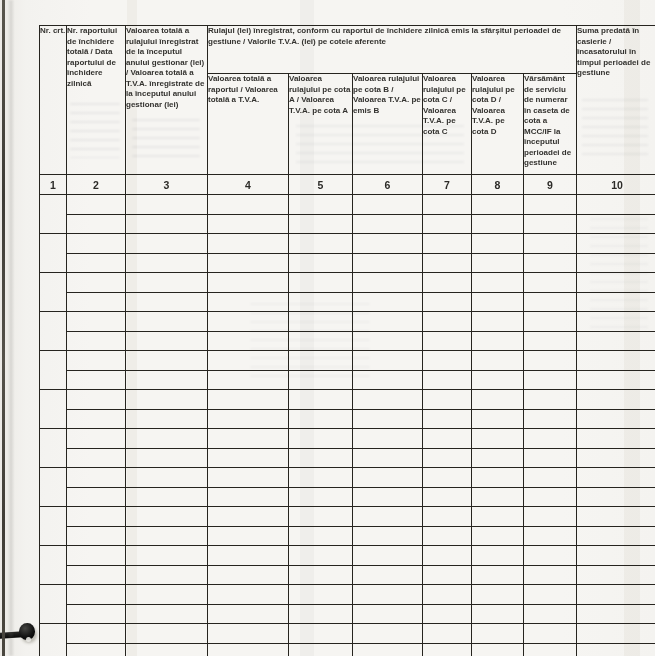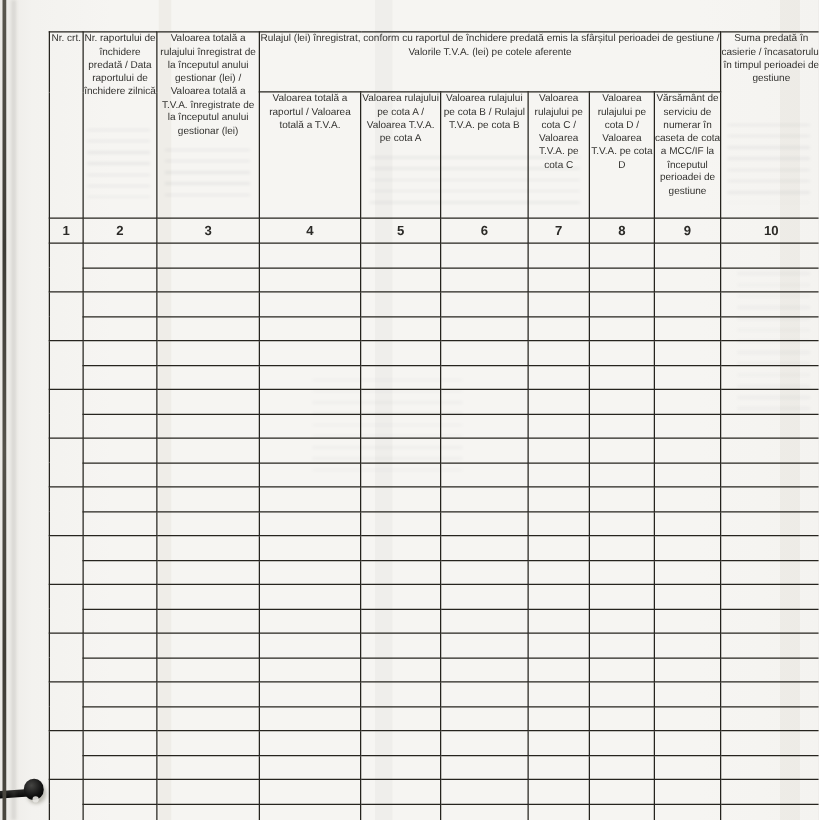--- a/index.html
+++ b/index.html
@@ -50,21 +50,21 @@
     position:absolute;left:39px;top:25px;width:618px;
     border-collapse:collapse;table-layout:fixed;
     background:transparent;
   }
   table.register th, table.register td{
     border:1.4px solid #26241f;
     padding:0;overflow:hidden;
   }
   thead th{
     border-width:1.9px;
-    font-weight:normal;vertical-align:top;text-align:center;
+    font-weight:bold;vertical-align:top;text-align:left;
     font-size:8px;line-height:1.32;color:#33322f;
     padding:3px 2px 0 2px;
   }
   th.banner-cell{padding-top:6px;font-size:8px;}
   tr.num-row td{
     height:19px;text-align:center;vertical-align:middle;
     font-size:10.5px;font-weight:700;color:#2c2b28;
     border-width:1.9px;
   }
   tbody tr.sub{height:19.5px;}
@@ -97,29 +97,29 @@
         <col style="width:64px">
         <col style="width:70px">
       <col style="width:49px">
         <col style="width:52px">
         <col style="width:53px">
       <col style="width:81px">
     </colgroup>
     <thead>
       <tr style="height:48px;">
         <th rowspan="2">Nr. crt.</th>
-        <th rowspan="2">Nr. raportului de închidere predată / Data raportului de închidere zilnică</th>
+        <th rowspan="2">Nr. raportului de închidere totală / Data raportului de închidere zilnică</th>
         <th rowspan="2">Valoarea totală a rulajului înregistrat de la începutul anului gestionar (lei) / Valoarea totală a T.V.A. înregistrate de la începutul anului gestionar (lei)</th>
-        <th colspan="6" class="banner-cell">Rulajul (lei) înregistrat, conform cu raportul de închidere predată emis la sfârșitul perioadei de gestiune / Valorile T.V.A. (lei) pe cotele aferente</th>
+        <th colspan="6" class="banner-cell">Rulajul (lei) înregistrat, conform cu raportul de închidere zilnică emis la sfârșitul perioadei de gestiune / Valorile T.V.A. (lei) pe cotele aferente</th>
         <th rowspan="2">Suma predată în casierie / încasatorului în timpul perioadei de gestiune</th>
       </tr>
       <tr style="height:101px;">
         <th>Valoarea totală a raportul / Valoarea totală a T.V.A.</th>
         <th>Valoarea rulajului pe cota A / Valoarea T.V.A. pe cota A</th>
-        <th>Valoarea rulajului pe cota B / Rulajul T.V.A. pe cota B</th>
+        <th>Valoarea rulajului pe cota B / Valoarea T.V.A. pe emis B</th>
         <th>Valoarea rulajului pe cota C / Valoarea T.V.A. pe cota C</th>
         <th>Valoarea rulajului pe cota D / Valoarea T.V.A. pe cota D</th>
         <th>Vărsământ de serviciu de numerar în caseta de cota a MCC/IF la începutul perioadei de gestiune</th>
       </tr>
       <tr class="num-row">
         <td>1</td>
         <td>2</td>
         <td>3</td>
         <td>4</td>
         <td>5</td>

